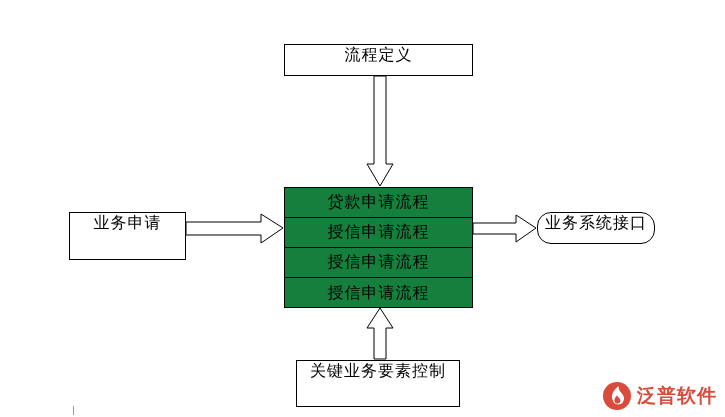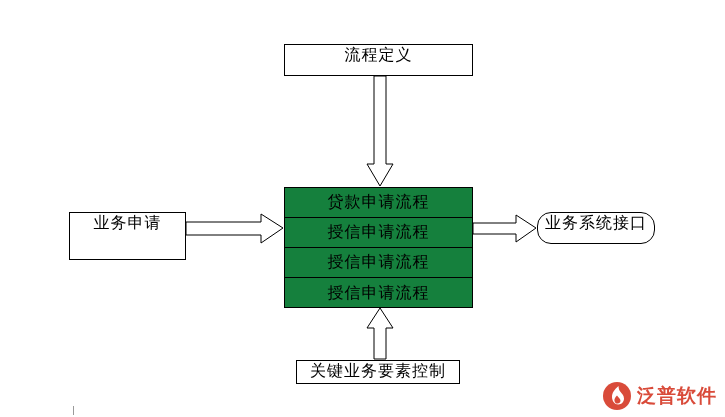--- a/index.html
+++ b/index.html
@@ -121,21 +121,21 @@
   </svg>
 
   <div class="box" style="left:537px;top:212px;width:118px;height:32px;border-radius:14px;">
     <span>业务系统接口</span>
   </div>
 
   <svg class="arrow" style="left:366px;top:308px;width:28px;height:52px;" viewBox="0 0 28 52">
     <path d="M14,0 L27,20 L20,20 L20,51 L8,51 L8,20 L1,20 Z"></path>
   </svg>
 
-  <div class="box" style="left:296px;top:360px;width:164px;height:24px;">
+  <div class="box" style="left:296px;top:360px;width:164px;height:47px;">
     <span>关键业务要素控制</span>
   </div>
 
   <div class="tick" style="left:73px;top:406px;"></div>
 
   <div id="watermark">
     <div id="wm-top">
       <div id="wm-logo">
         <svg width="30" height="30" viewBox="0 0 30 30">
           <circle cx="15" cy="15" r="14" fill="#d94b3a"></circle>

